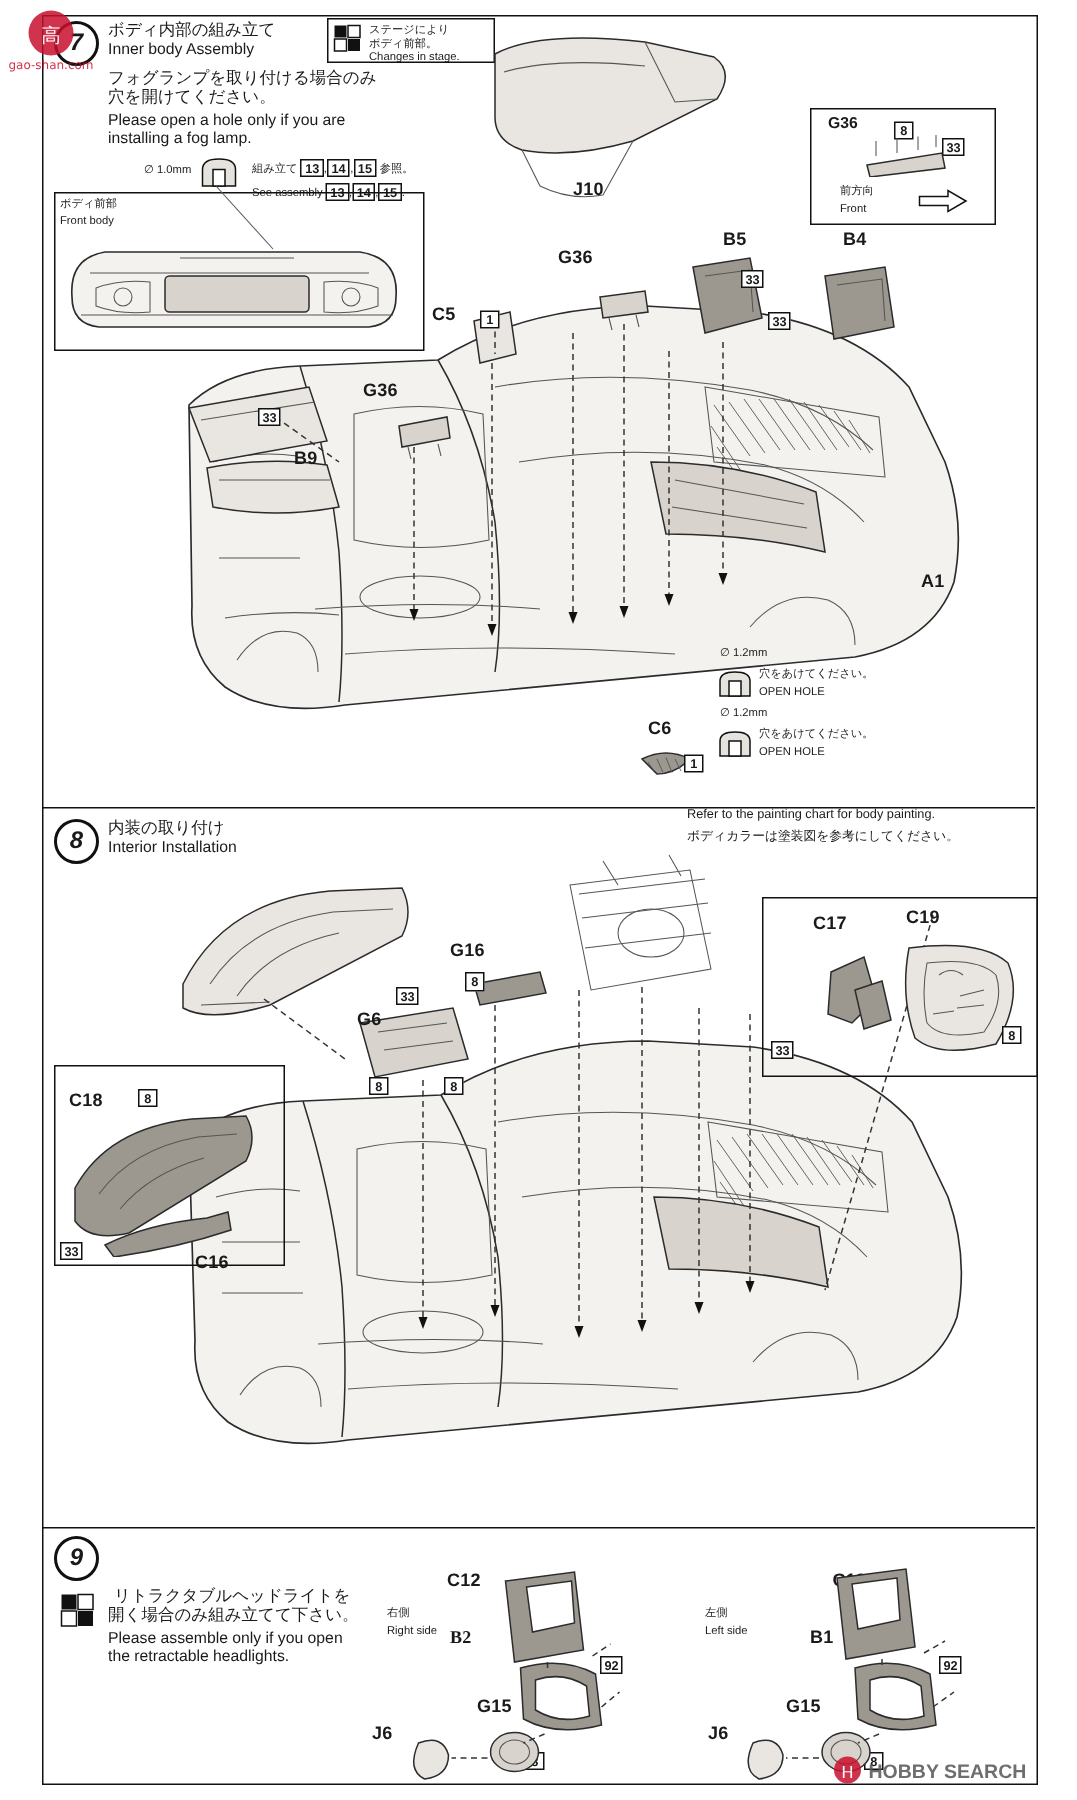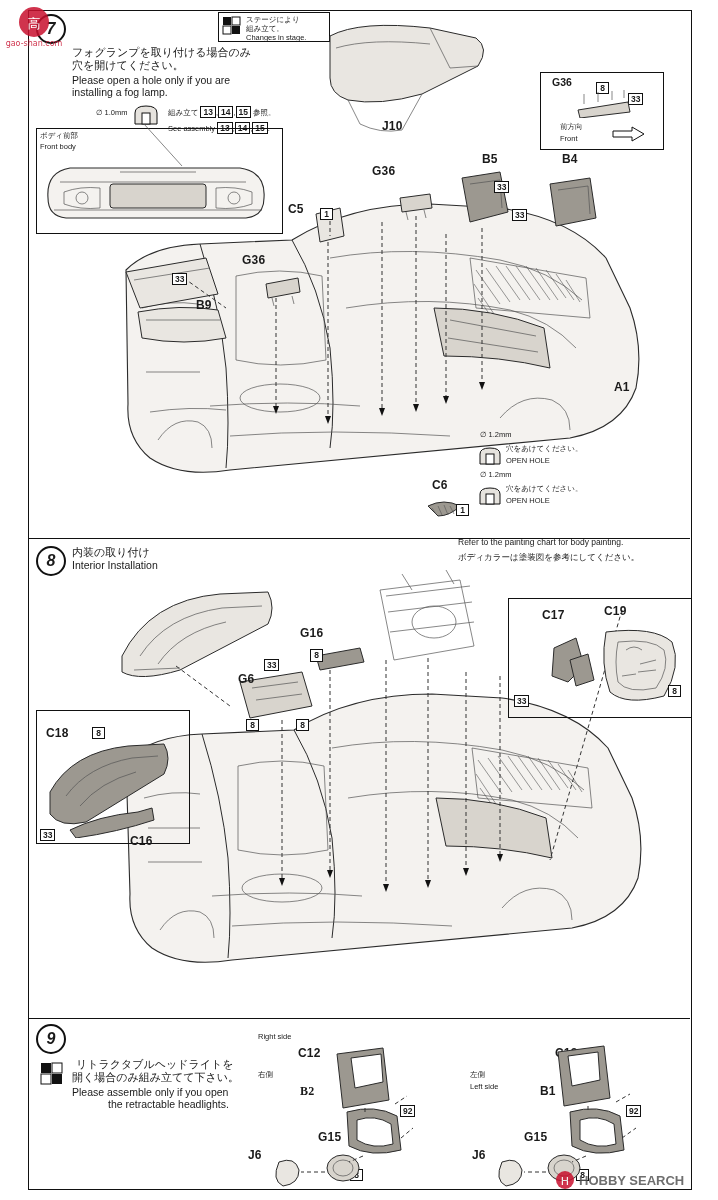--- a/index.html
+++ b/index.html
@@ -49,30 +49,34 @@
 </style>
 </head>
 <body>
 
 <div class="page">
   <div class="frame"></div>
 
   <div class="abs" style="left:36px;top:14px;">
     <div class="stepnum">7</div>
   </div>
+  <div class="abs" style="left:72px;top:14px;width:170px;">
+    <div class="jp">ボディ内部の組み立て</div>
+    <div class="en">Inner body Assembly</div>
+  </div>
 
   <div class="boxline" style="left:218px;top:12px;width:110px;height:28px;"></div>
   <svg class="abs" style="left:222px;top:16px;" width="20" height="20">
     <rect x="1" y="1" width="8" height="8" fill="#111"></rect>
       <rect x="10" y="1" width="8" height="8" fill="#fff" stroke="#111"></rect>
     <rect x="1" y="10" width="8" height="8" fill="#fff" stroke="#111"></rect>
       <rect x="10" y="10" width="8" height="8" fill="#111"></rect>
   </svg>
   <div class="abs tiny" style="left:246px;top:15px;width:80px;white-space:pre-line;">ステージにより
-組み立て。</div>
+ボディ前部。</div>
   <div class="abs tiny" style="left:246px;top:33px;width:80px;">Changes in stage.</div>
 
   <div class="abs jp" style="left:72px;top:46px;">フォグランプを取り付ける場合のみ</div>
   <div class="abs jp" style="left:72px;top:59px;">穴を開けてください。</div>
   <div class="abs en" style="left:72px;top:74px;">Please open a hole only if you are</div>
   <div class="abs en" style="left:72px;top:86px;">installing a fog lamp.</div>
 
   <div class="abs tiny" style="left:96px;top:108px;">∅ 1.0mm</div>
   <svg class="abs" style="left:133px;top:104px;" width="26" height="22">
     <path d="M2 20 L2 9 Q2 2 13 2 Q24 2 24 9 L24 20 Z" fill="#e6e3de" stroke="#111"></path>
@@ -364,24 +368,24 @@
 
   <svg class="abs" style="left:40px;top:1062px;" width="24" height="24">
     <rect x="1" y="1" width="10" height="10" fill="#111"></rect>
       <rect x="12" y="1" width="10" height="10" fill="#fff" stroke="#111"></rect>
     <rect x="1" y="12" width="10" height="10" fill="#fff" stroke="#111"></rect>
       <rect x="12" y="12" width="10" height="10" fill="#111"></rect>
   </svg>
   <div class="abs jp" style="left:76px;top:1058px;">リトラクタブルヘッドライトを</div>
   <div class="abs jp" style="left:72px;top:1071px;">開く場合のみ組み立てて下さい。</div>
   <div class="abs en" style="left:72px;top:1086px;">Please assemble only if you open</div>
-  <div class="abs en" style="left:72px;top:1098px;margin-left:36px;">the retractable headlights.</div>
+  <div class="abs en" style="left:72px;top:1098px;">the retractable headlights.</div>
 
   <div class="abs tiny" style="left:258px;top:1070px;">右側</div>
-  <div class="abs tiny" style="left:258px;top:1032px;">Right side</div>
+  <div class="abs tiny" style="left:258px;top:1082px;">Right side</div>
   <div class="abs label" style="left:298px;top:1046px;">C12</div>
   <div class="abs label" style="left:300px;top:1084px;font-family:Liberation Serif, serif;">B2</div>
   <div class="abs" style="left:400px;top:1100px;"><span class="badge">92</span></div>
   <div class="abs label" style="left:318px;top:1130px;">G15</div>
   <div class="abs" style="left:350px;top:1164px;"><span class="badge">8</span></div>
   <div class="abs label" style="left:248px;top:1148px;">J6</div>
 
   <svg class="abs" style="left:255px;top:1038px;" width="190" height="150">
     <path class="partdark" d="M82 16 L128 10 L134 62 L88 70 Z"></path>
     <path d="M96 20 L126 16 L128 44 L100 50 Z" fill="#fff" stroke="#2b2b2b"></path>

